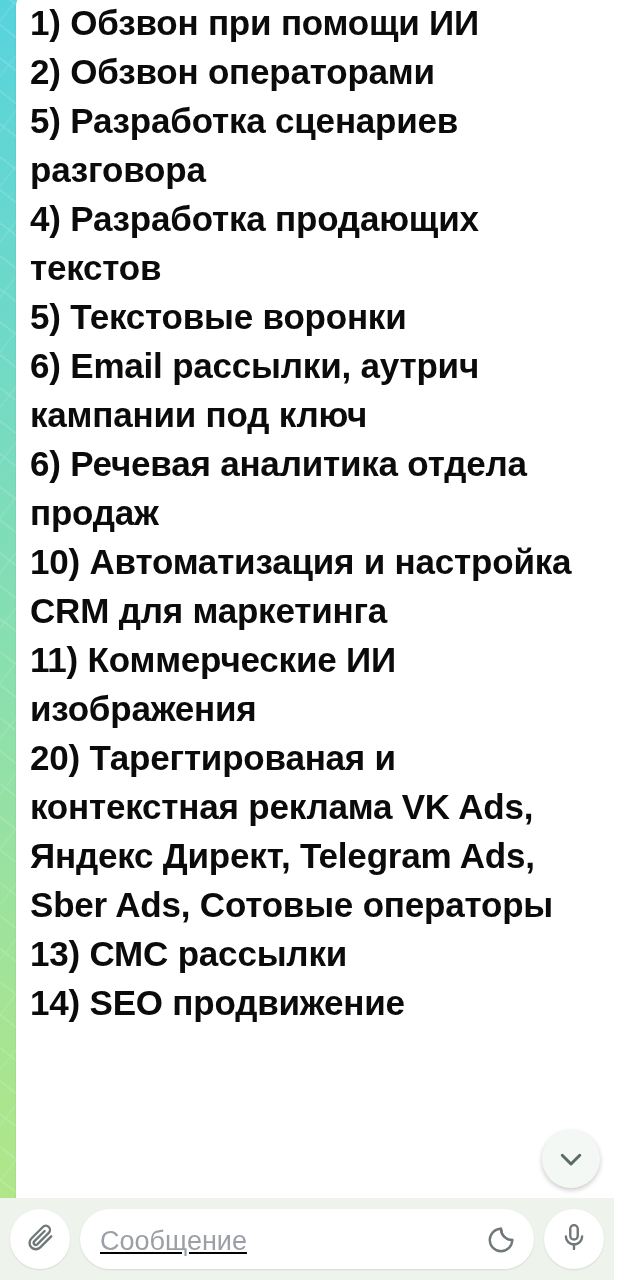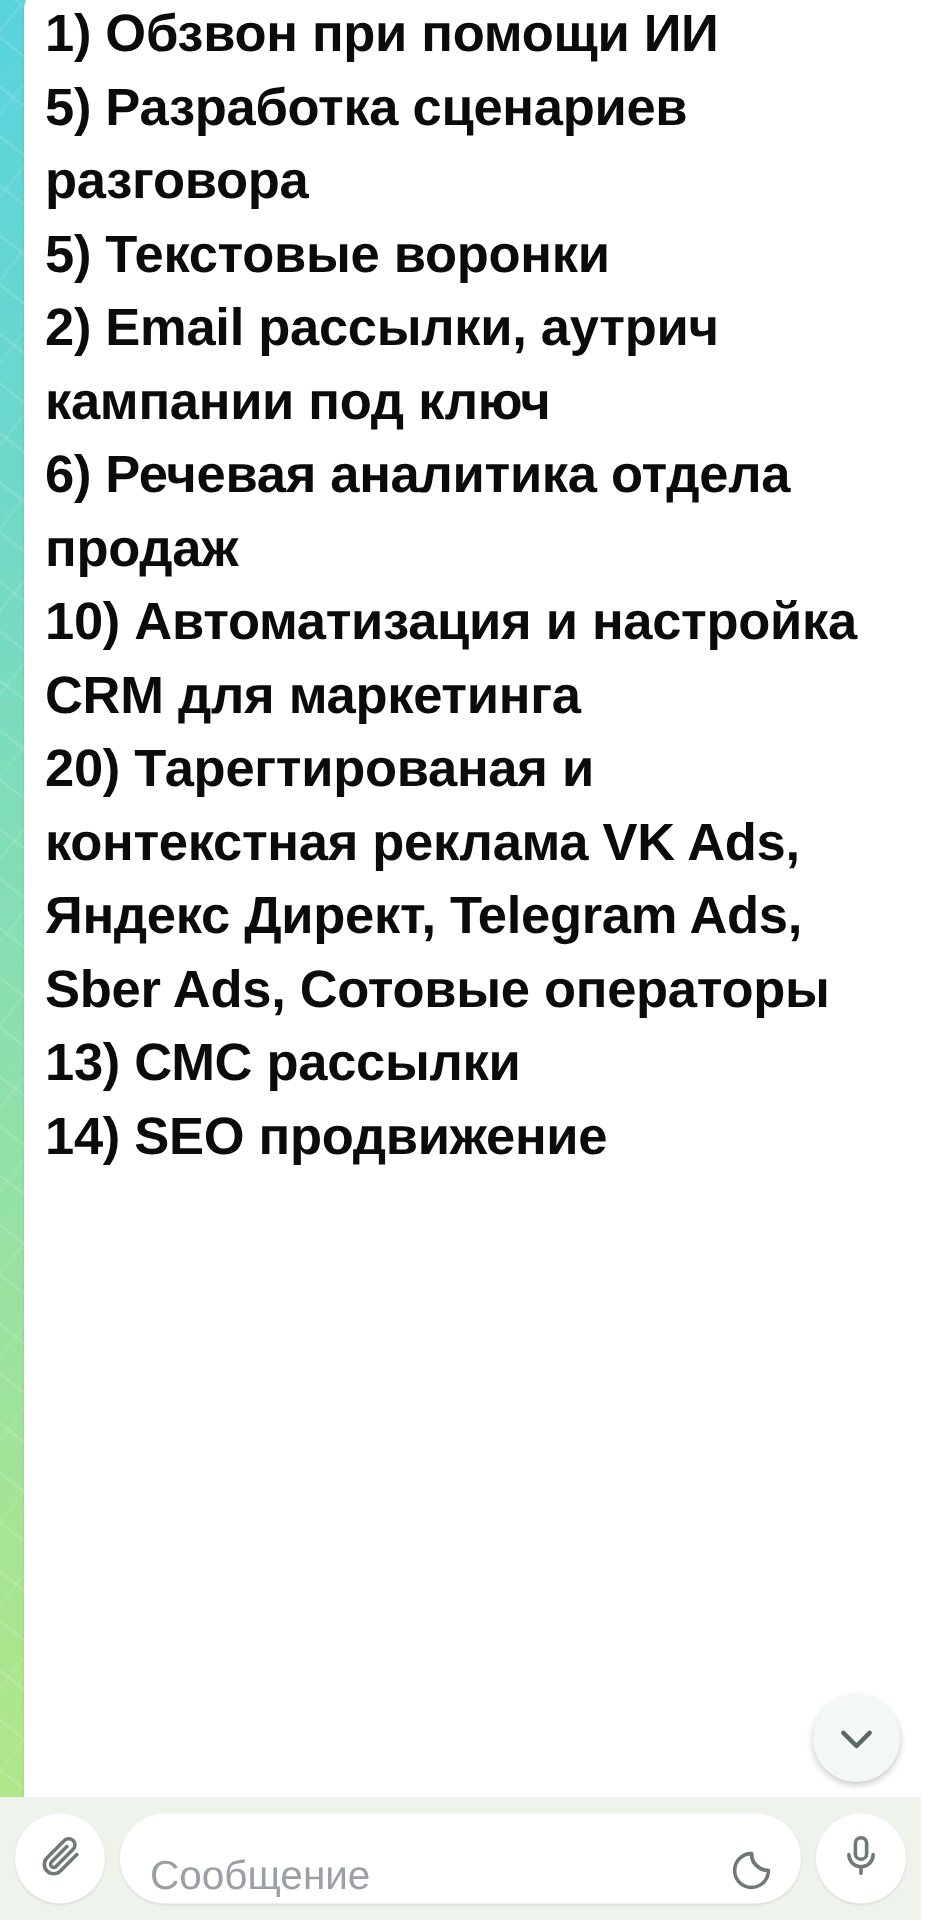--- a/index.html
+++ b/index.html
@@ -118,25 +118,26 @@
     align-items: center;
     justify-content: center;
     box-shadow: 0 1px 2px rgba(0,0,0,0.10);
   }
   .input-pill {
     flex: 1;
     height: 60px;
     background: #ffffff;
     border-radius: 30px;
     display: flex;
-    align-items: flex-end;
-    padding: 2px 18px;
+    align-items: flex-start;
+    padding: 16px 18px;
     box-sizing: border-box;
     box-shadow: 0 1px 2px rgba(0,0,0,0.10);
     gap: 10px;
+    text-decoration: underline;
   }
   .input-pill input {
     flex: 1;
     border: none;
     outline: none;
     background: transparent;
     font-family: "Liberation Sans", sans-serif;
     font-size: 27px;
     color: #111;
   }
@@ -159,25 +160,28 @@
 <body>
 
 <div class="screen">
   <div class="wallpaper"></div>
 
   <div class="chat-area">
 
     <div class="message-bubble">
       <div class="msg-text">
         <span class="msg-line">1) Обзвон при помощи ИИ</span>
+        <span class="msg-line">2) Обзвон операторами</span>
         <span class="msg-line">5) Разработка сценариев разговора</span>
+        <span class="msg-line">4) Разработка продающих текстов</span>
         <span class="msg-line">5) Текстовые воронки</span>
-        <span class="msg-line">2) Email рассылки, аутрич кампании под ключ</span>
+        <span class="msg-line">6) Email рассылки, аутрич кампании под ключ</span>
         <span class="msg-line">6) Речевая аналитика отдела продаж</span>
         <span class="msg-line">10) Автоматизация и настройка CRM для маркетинга</span>
+        <span class="msg-line">11) Коммерческие ИИ изображения</span>
         <span class="msg-line">20) Тарегтированая и контекстная реклама VK Ads, Яндекс Директ, Telegram Ads, Sber Ads, Сотовые операторы</span>
         <span class="msg-line">13) СМС рассылки</span>
         <span class="msg-line">14) SEO продвижение</span>
       </div>
     </div>
 
     <div class="scroll-down-btn">
       <span>
         <svg width="30" height="30" viewBox="0 0 24 24" fill="none" stroke="#5a6b62" stroke-width="2.4" stroke-linecap="round" stroke-linejoin="round">
           <polyline points="5,9 12,16 19,9"></polyline>

